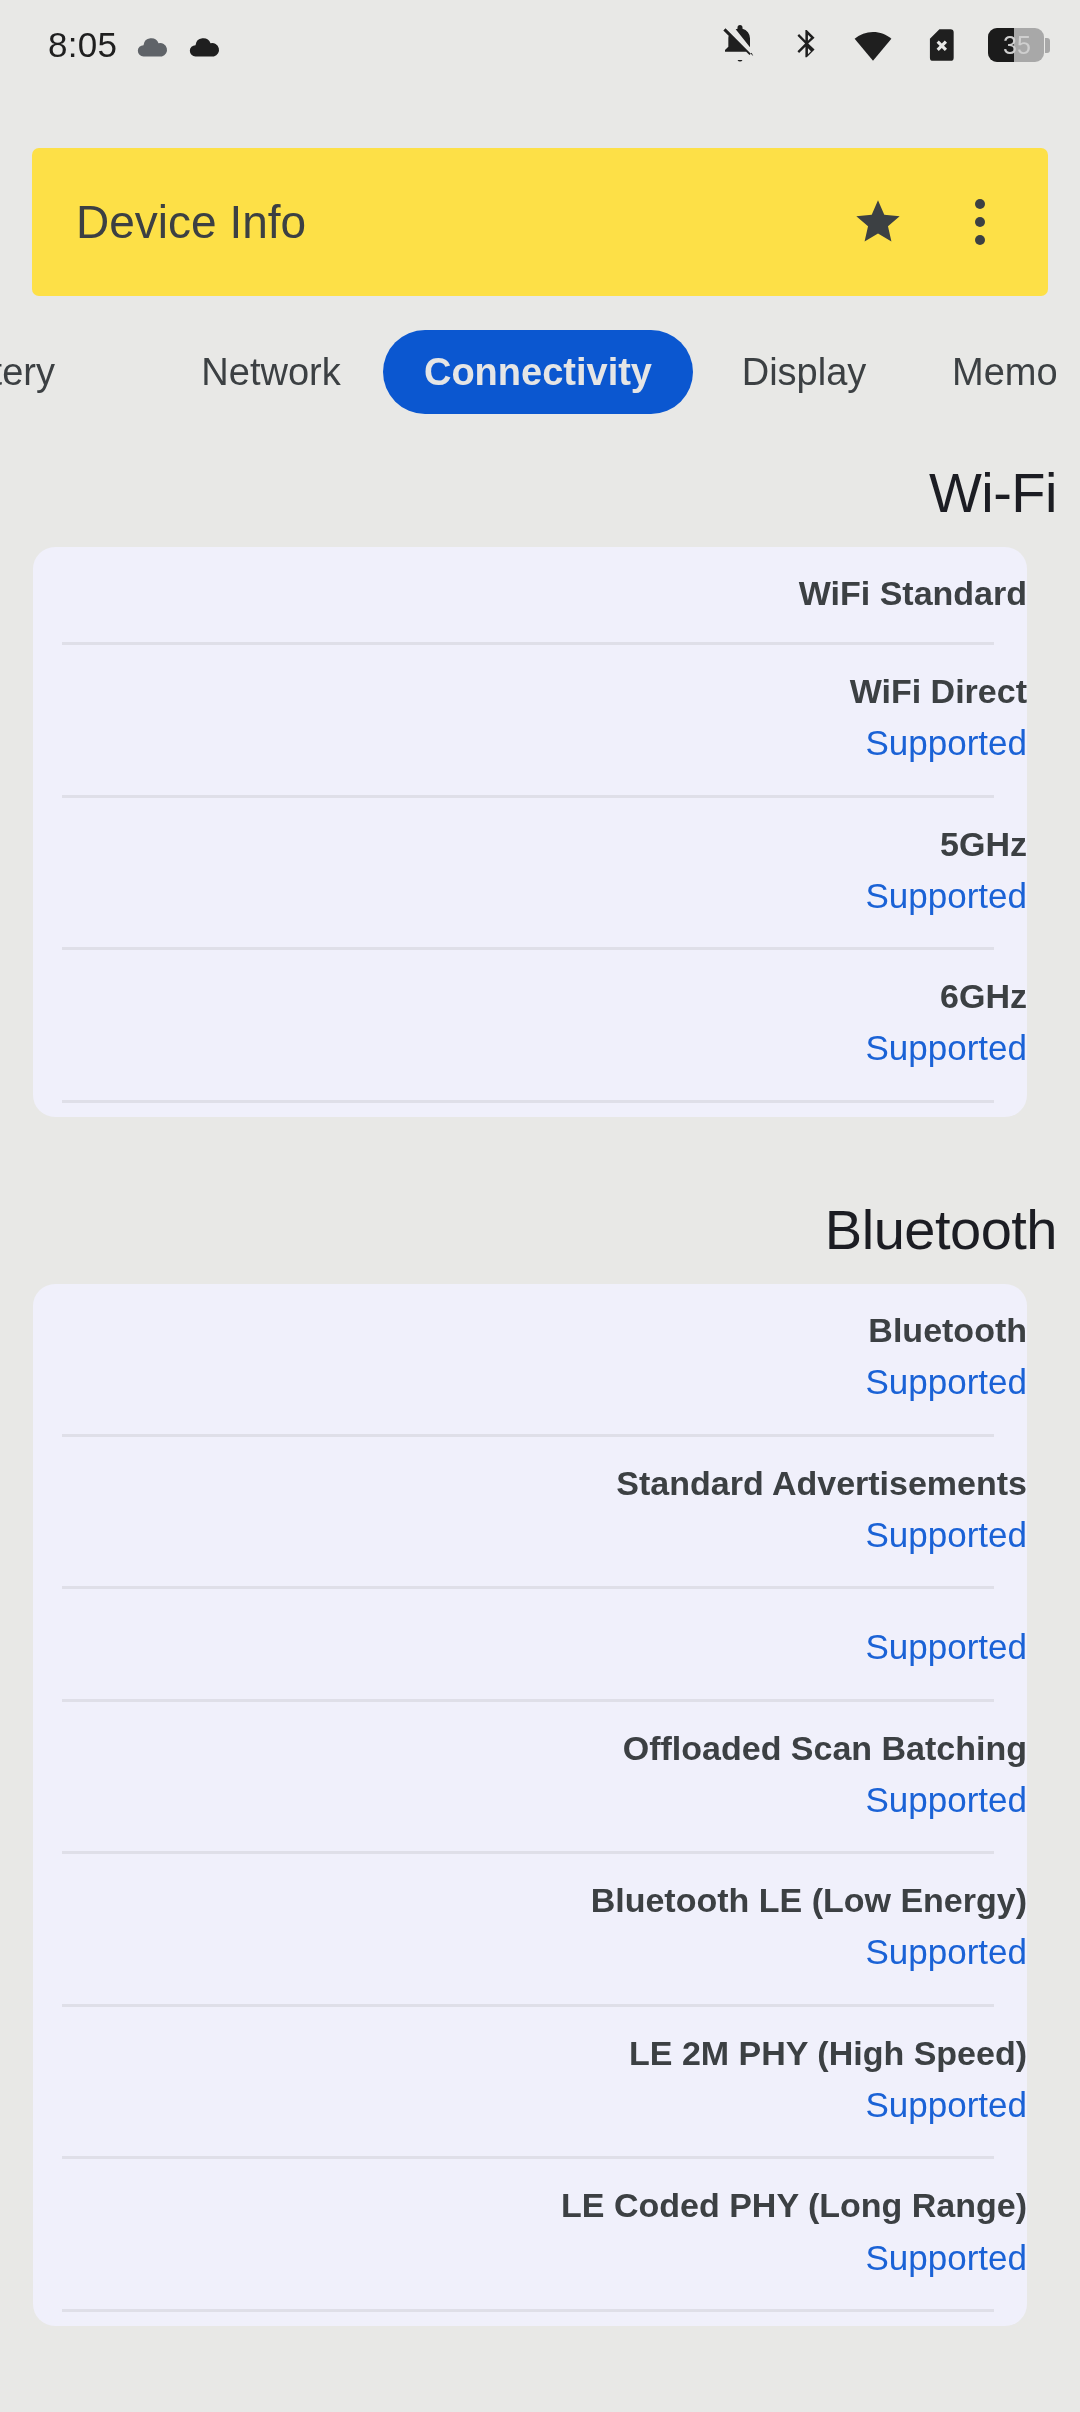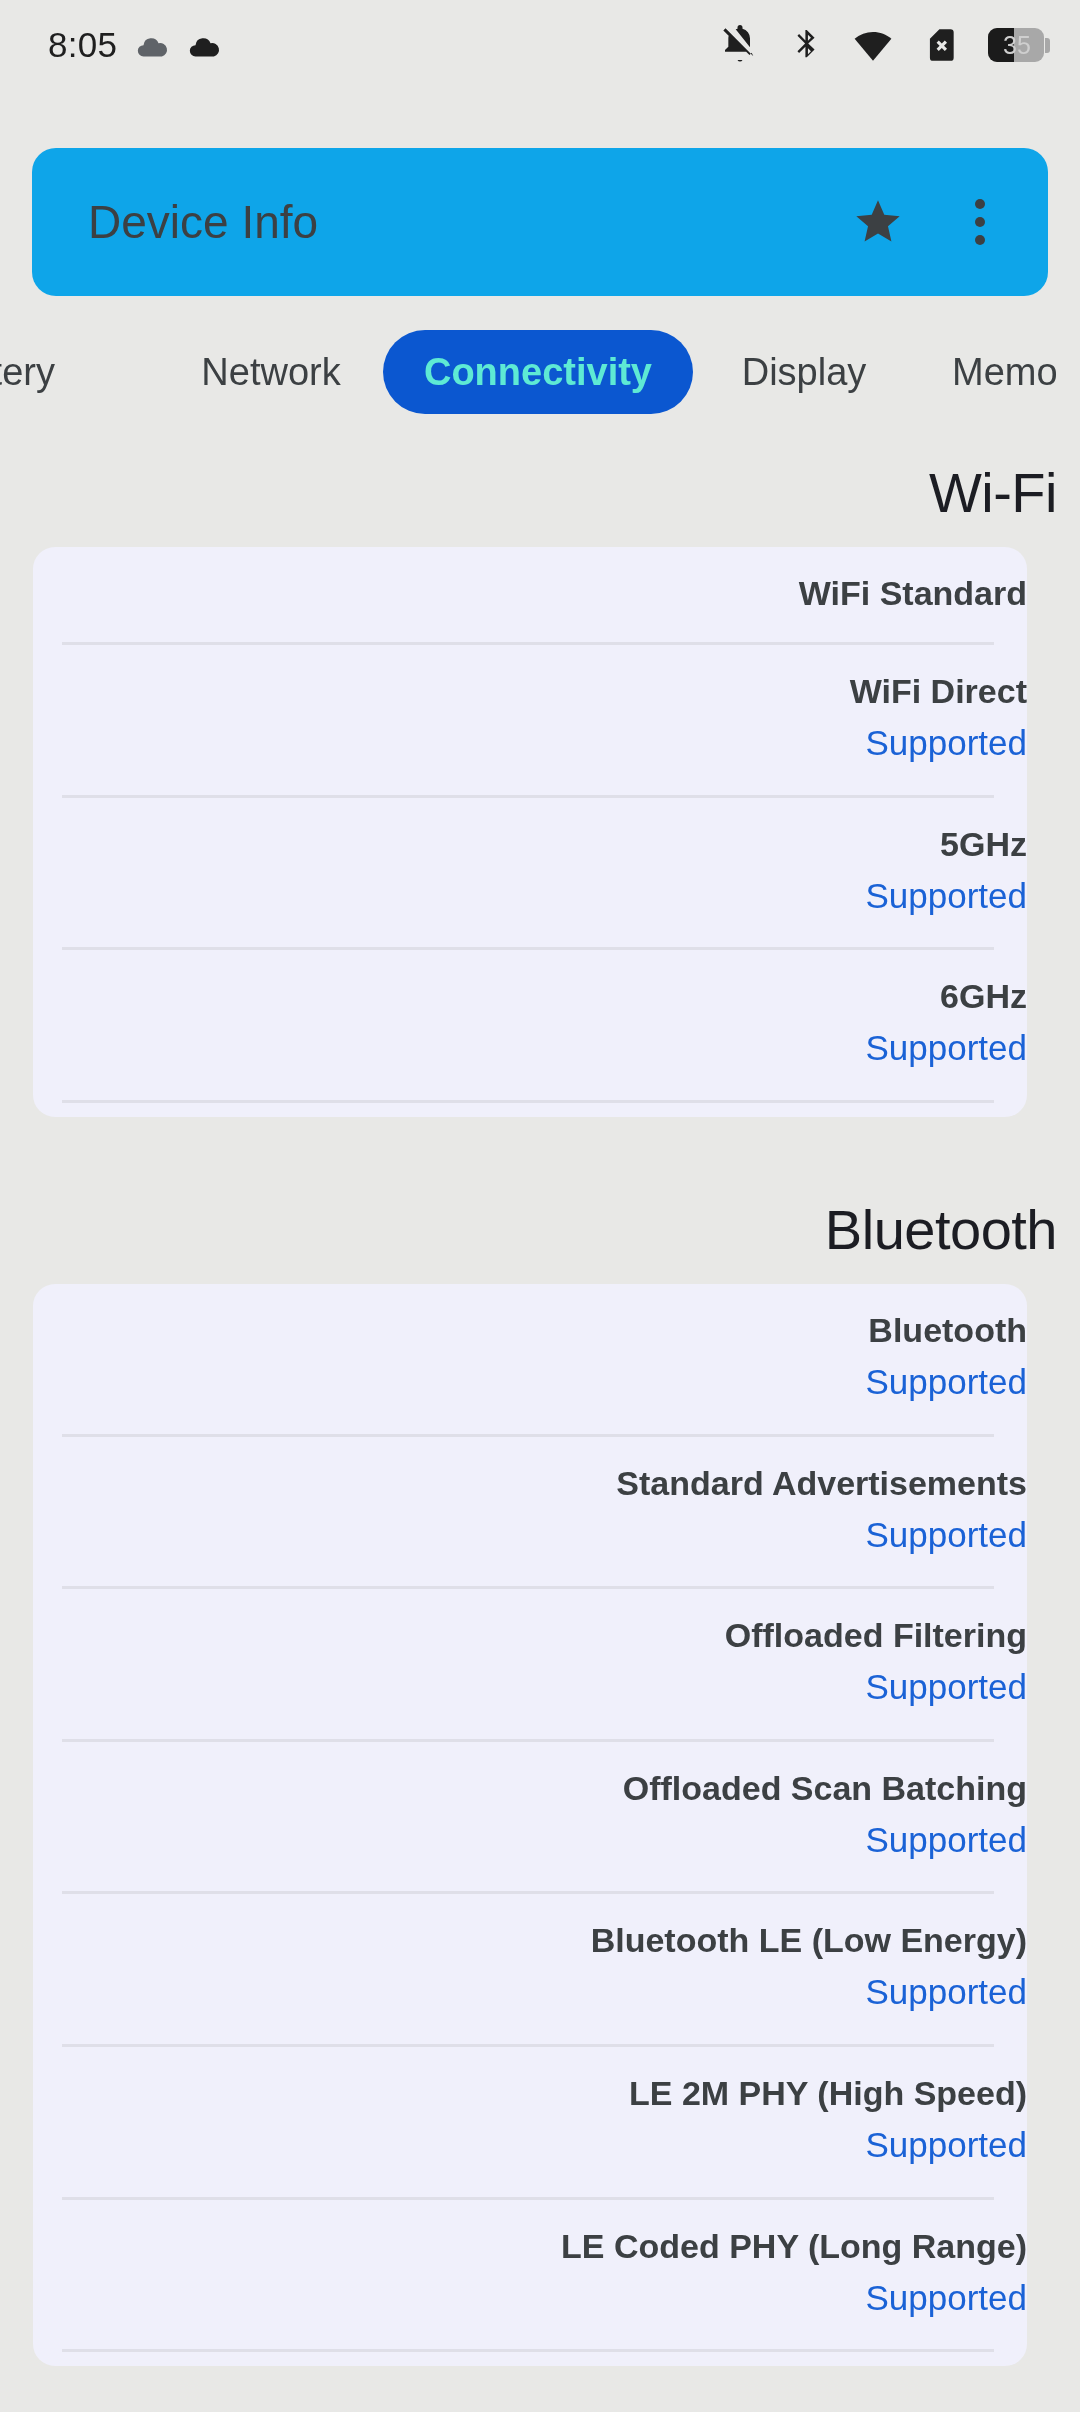--- a/index.html
+++ b/index.html
@@ -31,22 +31,22 @@
   .batt-num {
     position:absolute; inset:0; display:flex; align-items:center; justify-content:center;
     font-size:25px; color:#cfcfcf; font-family:"Liberation Sans", sans-serif;
     padding-left:2px;
   }
   .batt-cap { width:5px; height:15px; background:#a8a8a8; border-radius:0 3px 3px 0; margin-left:1px; }
 
   
   .appbar {
     position:absolute; left:32px; top:148px; width:1016px; height:148px;
-    background:#0ea5e9; border-radius:24px;
-    display:flex; align-items:center; padding:0 40px 0 56px;
+    background:#fde047; border-radius:7px;
+    display:flex; align-items:center; padding:0 40px 0 44px;
   }
   .appbar-title { font-size:46px; color:#3c4043; flex:1; white-space:nowrap; }
   .appbar-actions { display:flex; align-items:center; gap:46px; }
   .icon-btn { display:flex; align-items:center; justify-content:center; width:56px; height:56px; }
   .dots { display:flex; flex-direction:column; gap:8px; align-items:center; }
   .dots i { width:10px; height:10px; border-radius:50%; background:#3c4043; display:block; }
 
   
   .tabs {
     position:absolute; left:0; top:322px; width:1080px; height:100px;
@@ -59,21 +59,21 @@
   }
   .tab.t-battery { position:absolute; left:-72px; width:180px; }
   .tab.t-network { position:absolute; left:186px; width:170px; }
   .tab.t-display { position:absolute; left:730px; width:148px; }
   .tab.t-memory  { position:absolute; left:952px; width:200px; justify-content:flex-start; }
   .tab-pill {
     position:absolute; left:383px; top:8px; width:310px; height:84px;
     background:#0b57d0; border-radius:42px;
     display:flex; align-items:center; justify-content:center;
   }
-  .tab-pill span { font-size:38px; color:#5eead4; font-weight:bold; white-space:nowrap; }
+  .tab-pill span { font-size:38px; color:#e5e5e5; font-weight:bold; white-space:nowrap; }
 
   
   .content { position:absolute; left:0; top:436px; width:1057px; height:1990px; overflow:hidden;text-align:right; }
 
   .section-title {
     font-size:56px; color:#1c1d23; font-weight:normal;
     padding:24px 0 22px 62px; letter-spacing:-0.5px;
   }
   .card {
     margin:0 30px 0 33px; background:#f0f0fb; border-radius:22px;
@@ -192,21 +192,20 @@
         <div class="row-label">Bluetooth</div>
         <div class="row-value">Supported</div>
       </div>
       <div class="divider"></div>
       <div class="row">
         <div class="row-label">Standard Advertisements</div>
         <div class="row-value">Supported</div>
       </div>
       <div class="divider"></div>
       <div class="row">
-        <div class="row-label">Offloaded Filtering</div>
         <div class="row-value">Supported</div>
       </div>
       <div class="divider"></div>
       <div class="row">
         <div class="row-label">Offloaded Scan Batching</div>
         <div class="row-value">Supported</div>
       </div>
       <div class="divider"></div>
       <div class="row">
         <div class="row-label">Bluetooth LE (Low Energy)</div>

